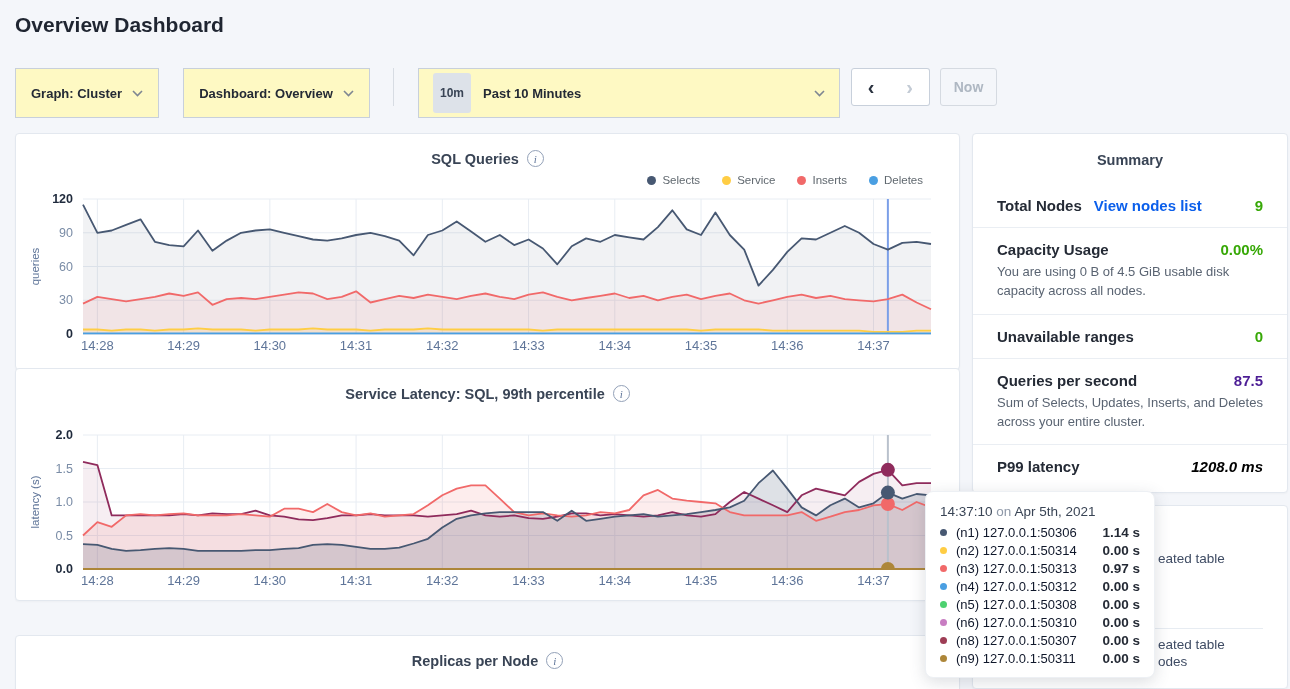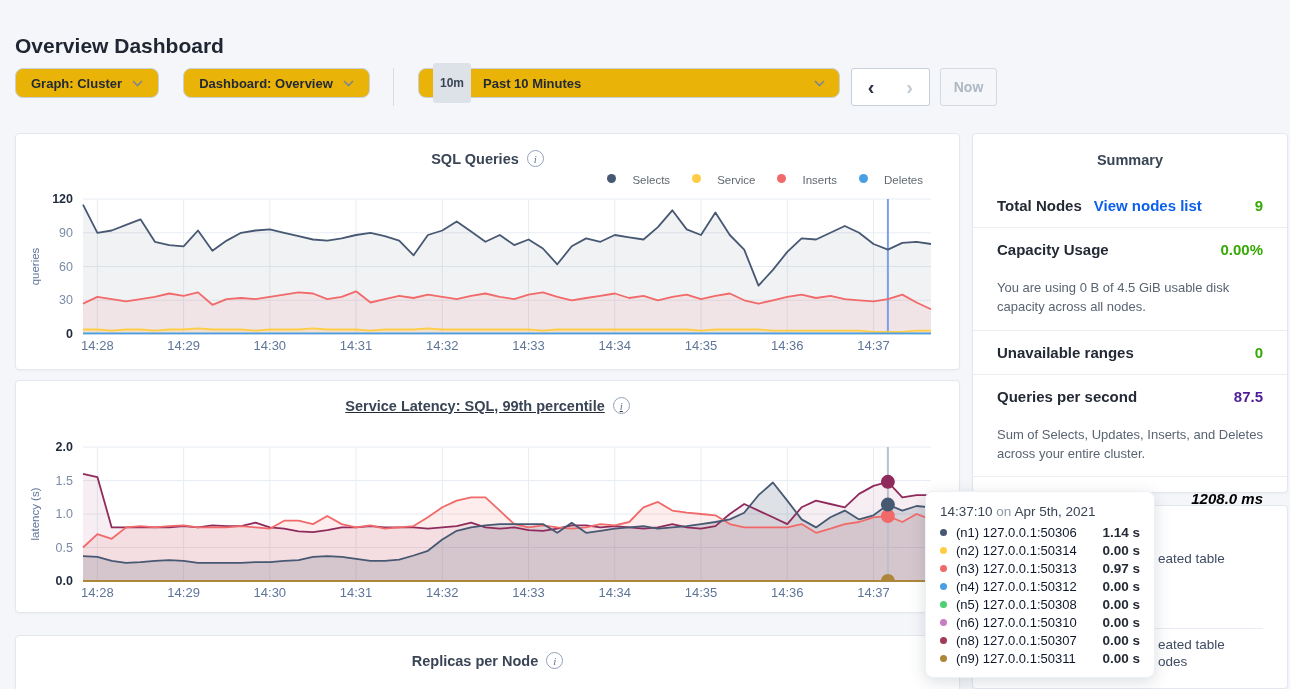--- a/index.html
+++ b/index.html
@@ -1,67 +1,67 @@
 <!DOCTYPE html>
 <html><head>
 <meta charset="utf-8">
 <style>
   * { margin:0; padding:0; box-sizing:border-box; }
   html,body { width:1290px; height:689px; overflow:hidden; }
   body { font-family:"Liberation Sans", sans-serif; background:#F4F6FA; color:#242A35; }
   #app { position:relative; width:1290px; height:689px; }
 
-  .page-title { position:absolute; left:15px; top:13px; font-size:21px; font-weight:600; color:#1F2531;margin-top:21px; }
-
-  .ctl { position:absolute; top:68px; height:30px; background:#eab308; border:1px solid #C8D0DB; border-radius:8px;
+  .page-title { position:absolute; left:15px; top:13px; font-size:21px; font-weight:600; color:#1F2531; }
+
+  .ctl { position:absolute; top:68px; height:50px; background:#fef9c3; border:1px solid #C8D0DB; border-radius:0;
          display:flex; align-items:center; font-size:13px; font-weight:bold; color:#242A35; cursor:pointer; }
   .ctl .chev { margin-left:10px; display:flex; }
   #dd-graph { left:15px; width:144px; justify-content:center; }
   #dd-dash  { left:183px; width:187px; justify-content:center; }
   .vdivider { position:absolute; left:393px; top:68px; height:38px; width:1px; background:#D7DCE3; }
   #timepicker { left:418px; width:422px; padding:0 14px; }
   #timepicker .badge { background:#DDE2E9; border-radius:3px; padding:13px 7px; font-size:12px; font-weight:bold; color:#394455; margin-right:12px; }
   #timepicker .chev { margin-left:auto; }
   .navbtn { position:absolute; top:68px; width:40px; height:38px; background:#fff; border:1px solid #C8D0DB;
             display:flex; align-items:center; justify-content:center; font-size:20px; font-weight:bold; cursor:pointer; }
   #btn-prev { left:851px; border-radius:3px 0 0 3px; color:#2B3340; }
   #btn-next { left:890px; border-radius:0 3px 3px 0; color:#C3CBD5; border-left:none; cursor:default; }
   #btn-now  { left:940px; width:57px; height:38px; position:absolute; top:68px; background:transparent; border:1px solid #D5DAE1;
               border-radius:3px; color:#AEB7C2; font-size:14px; font-weight:bold; display:flex; align-items:center; justify-content:center; cursor:default; }
 
   .card { position:absolute; background:#fff; border:1px solid #E3E8EF; border-radius:4px; box-shadow:0 1px 2px rgba(0,0,0,0.03); }
   #card-sql { left:15px; top:133px; width:945px; height:237px; }
-  #card-lat { left:15px; top:380px; width:945px; height:233px;text-decoration:underline; }
+  #card-lat { left:15px; top:368px; width:945px; height:233px; }
   #card-rep { left:15px; top:635px; width:945px; height:120px; }
   #card-summary { left:972px; top:133px; width:316px; height:360px; }
   #card-events  { left:972px; top:505px; width:316px; height:184px; overflow:hidden; }
 
   .chart-title { display:flex; align-items:center; justify-content:center; gap:8px; padding-top:16px;
                  font-size:14.5px; font-weight:bold; color:#394455; }
   .info-icon { width:17px; height:17px; border:1.5px solid #93A1B8; border-radius:50%; color:#5F7599;
                font-size:11px; font-weight:normal; display:flex; align-items:center; justify-content:center; font-style:italic;
                font-family:"Liberation Serif", serif; }
   .legend { position:absolute; right:36px; top:40px; display:flex; gap:22px; }
-  .legend-item { display:flex; align-items:flex-start; gap:16px; font-size:11.5px; color:#60686F; cursor:pointer; }
+  .legend-item { display:flex; align-items:center; gap:6px; font-size:11.5px; color:#60686F; cursor:pointer; }
   .legend-dot { width:9px; height:9px; border-radius:50%; }
 
   svg text.xt  { fill:#5F7599; font-size:13px; font-family:"Liberation Sans",sans-serif; text-anchor:middle; }
   svg text.yt  { fill:#7A8CA6; font-size:12.5px; font-family:"Liberation Sans",sans-serif; text-anchor:end; }
   svg text.ytb { fill:#1F2A3C; font-size:12.5px; font-weight:bold; font-family:"Liberation Sans",sans-serif; text-anchor:end; }
   svg text.ylab{ fill:#5F7599; font-size:11.5px; font-family:"Liberation Sans",sans-serif; text-anchor:middle; }
 
   .summary-title { text-align:center; font-size:14.5px; font-weight:bold; color:#394455; padding-top:18px; }
   .summary-rows { margin-top:16px; }
   .summary-row { padding:13px 24px; }
   .summary-row + .summary-row { border-top:1px solid #EAEEF3; }
   .sr-head { display:flex; align-items:baseline; }
   .sr-label { font-size:15px; font-weight:bold; color:#242A35; }
   .sr-link { font-size:15px; font-weight:bold; margin-left:10px; cursor:pointer; }
   .sr-value { margin-left:auto; font-size:15px; font-weight:bold; }
-  .sr-desc { margin-top:21px; font-size:13px; line-height:1.45; color:#5A6472; }
+  .sr-desc { margin-top:5px; font-size:13px; line-height:1.45; color:#5A6472; }
 
   .events-title { text-align:center; font-size:14.5px; font-weight:bold; color:#394455; padding-top:18px; }
   .event-frag { position:absolute; font-size:13.5px; color:#3E4B63; }
   .events-divider { position:absolute; left:24px; right:24px; height:1px; background:#E7ECF2; }
 
   #tooltip { position:absolute; left:925px; top:491px; width:230px; background:#fff; border:1px solid #EDF0F4;
              border-radius:8px; box-shadow:0 4px 16px rgba(60,70,90,0.18); padding:10px 14px 10px 14px; z-index:10; }
   .tt-header { font-size:13.5px; color:#394455; padding:2px 0 4px 0; }
   .tt-on { color:#8E98A8; }
   .tt-row { display:flex; align-items:center; height:18px; }

